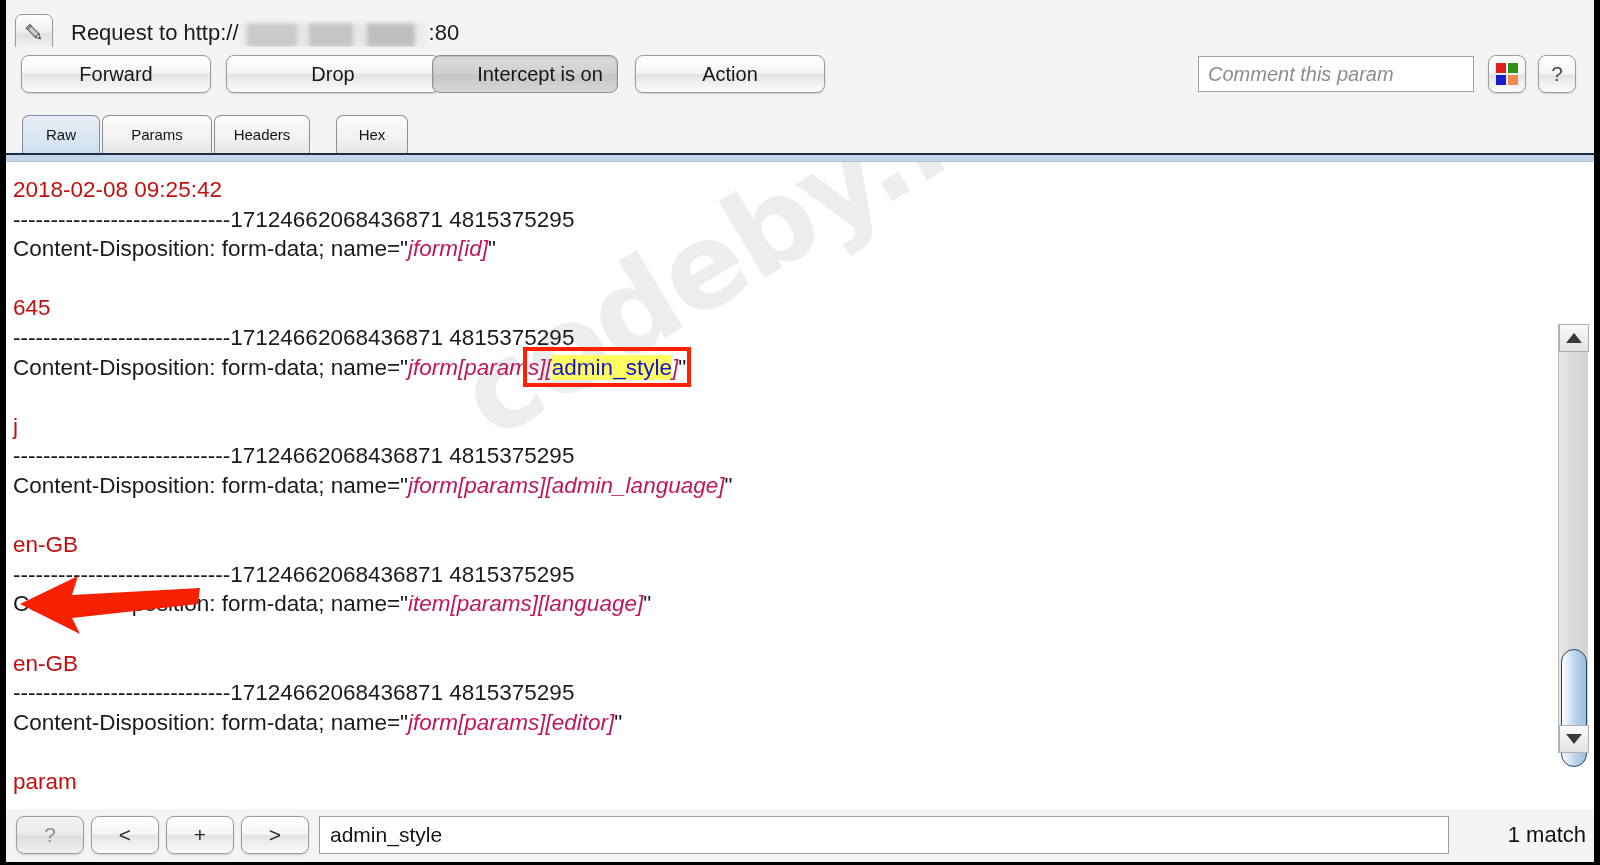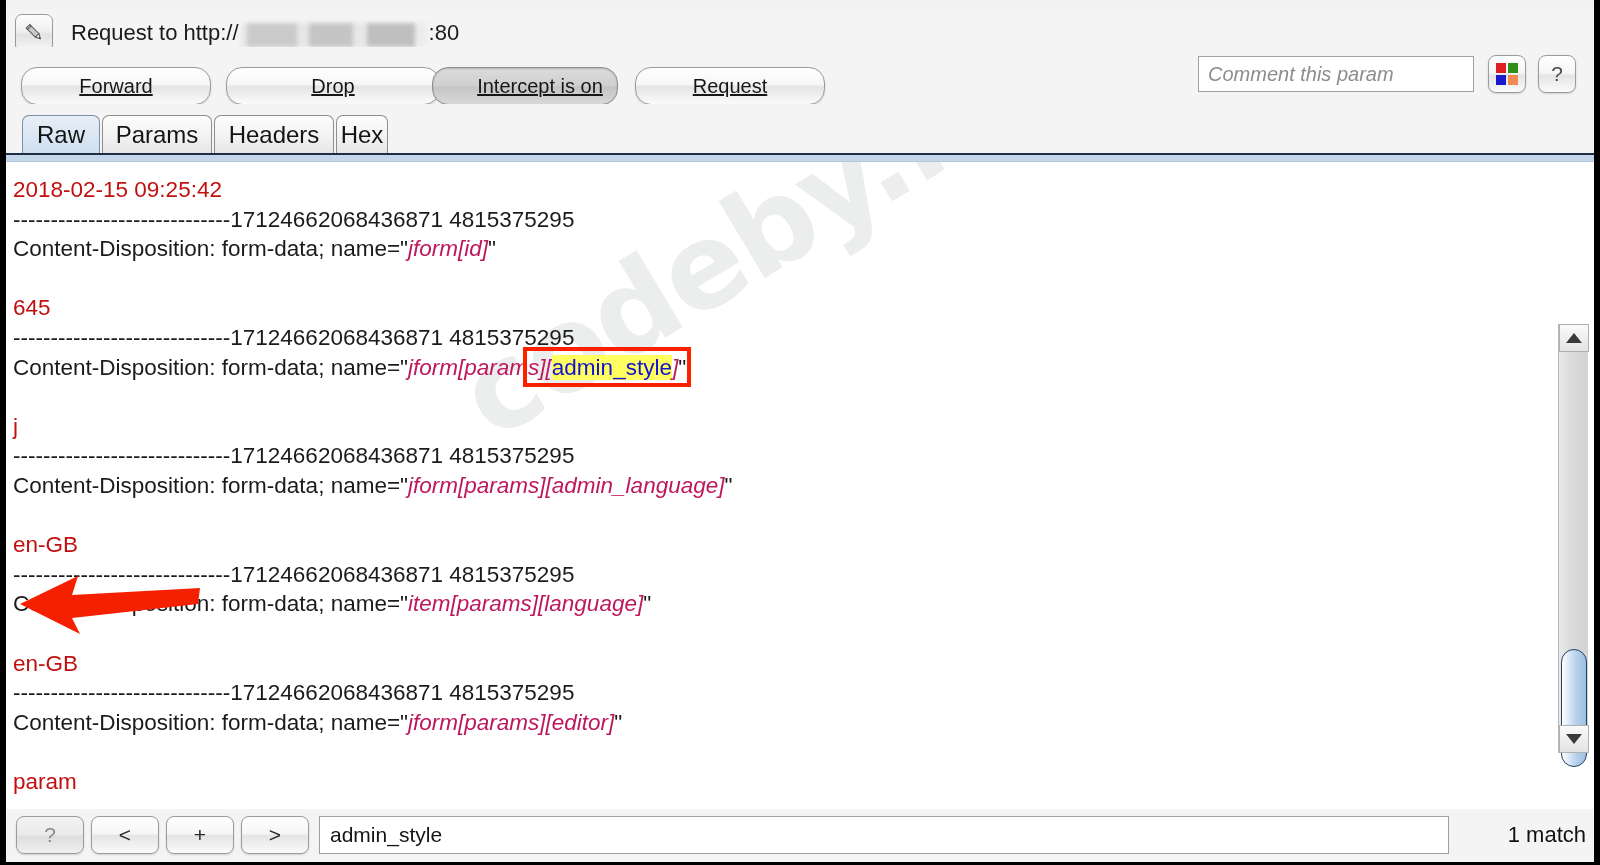--- a/index.html
+++ b/index.html
@@ -62,29 +62,28 @@
     filter: blur(2.2px);
     opacity: .95;
   }
 
   
   .toolbar {
     position: absolute; left: 6px; top: 47px; right: 6px; height: 57px;
     background: #f4f4f4;
   }
   .btn {
-    position: absolute; top: 20px; height: 38px;
-    border: 1px solid #9b9b9b; border-radius: 16px;
+    position: absolute; top: 8px; height: 38px;
+    border: 1px solid #9b9b9b; border-radius: 8px;
     background: linear-gradient(to bottom, #ffffff 0%, #f6f6f6 46%, #e4e4e4 52%, #fbfbfb 100%);
     font-size: 20px; color: #161616;
     display: flex; align-items: center; justify-content: center;
     box-shadow: 0 1px 2px rgba(0,0,0,.15);
     font-family: "Liberation Sans", sans-serif;
     cursor: default;
-    text-decoration: underline;
   }
   .btn.pressed {
     background: linear-gradient(to bottom, #dcdcdc 0%, #cfcfcf 50%, #c4c4c4 52%, #d8d8d8 100%);
     border-color: #8e8e8e;
     box-shadow: inset 0 1px 2px rgba(0,0,0,.18);
   }
   #btn-forward   { left: 15px;  width: 190px; }
   #btn-drop      { left: 220px; width: 214px; }
   #btn-intercept { left: 426px; width: 186px; padding-left: 30px; }
   #btn-action    { left: 629px; width: 190px; }
@@ -117,33 +116,33 @@
   
   .tabstrip {
     position: absolute; left: 6px; top: 104px; right: 6px; height: 49px;
     background: #f4f4f4;
   }
   .tab {
     position: absolute; bottom: 0; height: 38px;
     border: 1px solid #8e8e8e; border-bottom: none;
     border-radius: 7px 7px 0 0;
     background: linear-gradient(to bottom, #fdfdfd 0%, #f2f2f2 55%, #e6e6e6 100%);
-    font-size: 24px; color: #141414;
+    font-size: 15px; color: #141414;
     display: flex; align-items: center; justify-content: center;
     padding: 0 14px; cursor: default;
   }
   .tab.active {
     background: linear-gradient(to bottom, #e7eef7 0%, #d9e6f3 60%, #cddff0 100%);
     border-color: #7d8fa5;
     z-index: 3;
   }
   #tab-raw     { left: 16px;  width: 78px; }
   #tab-params  { left: 96px;  width: 110px; }
-  #tab-headers { left: 208px; width: 120px; }
-  #tab-hex     { left: 330px; width: 52px; }
+  #tab-headers { left: 208px; width: 96px; }
+  #tab-hex     { left: 330px; width: 72px; }
 
   .tab-underline {
     position: absolute; left: 6px; right: 6px; top: 153px; height: 9px;
     background: #c4d6ea;
     border-top: 2px solid #1e2c44;
     border-bottom: 1px solid #b2c4da;
     z-index: 2;
   }
 
   
@@ -281,21 +280,21 @@
       <span>Request to http://</span>
         <span class="host-redacted"></span>
         <span>:80</span>
     </div>
   </div>
 
   <div class="toolbar">
     <div class="btn" id="btn-forward">Forward</div>
     <div class="btn" id="btn-drop">Drop</div>
     <div class="btn pressed" id="btn-intercept">Intercept is on</div>
-    <div class="btn" id="btn-action">Request</div>
+    <div class="btn" id="btn-action">Action</div>
 
     <div class="comment-input">Comment this param</div>
 
     <div class="sq-btn" id="btn-colors">
       <span class="swatch-grid">
         <i style="background:#e02020"></i>
           <i style="background:#2f8f16"></i>
           <i style="background:#1a1acc"></i>
           <i style="background:#f08a50"></i>
       </span>
@@ -308,21 +307,21 @@
     <div class="tab" id="tab-params">Params</div>
     <div class="tab" id="tab-headers">Headers</div>
     <div class="tab" id="tab-hex">Hex</div>
   </div>
   <div class="tab-underline"></div>
 
   <div class="content">
 
     <div class="watermark">codeby.net</div>
 
-    <div class="code"><span class="val">2018-02-15 09:25:42</span>
+    <div class="code"><span class="val">2018-02-08 09:25:42</span>
 <span>-----------------------------17124662068436871 4815375295</span>
 <span><span>Content-Disposition: form-data; name="</span><span class="key">jform[id]</span><span>"</span></span>
 <span class="blank"></span><span class="val">645</span>
 <span>-----------------------------17124662068436871 4815375295</span>
 <span><span>Content-Disposition: form-data; name="</span><span class="key">jform[param</span><span class="redbox-wrap"><span class="redbox"></span><span class="key">s][</span><span class="hl">admin_style</span><span class="key">]</span><span>"</span></span></span>
 <span class="blank"></span><span class="val">j</span>
 <span>-----------------------------17124662068436871 4815375295</span>
 <span><span>Content-Disposition: form-data; name="</span><span class="key">jform[params][admin_language]</span><span>"</span></span>
 <span class="blank"></span><span class="val">en-GB</span>
 <span>-----------------------------17124662068436871 4815375295</span>

